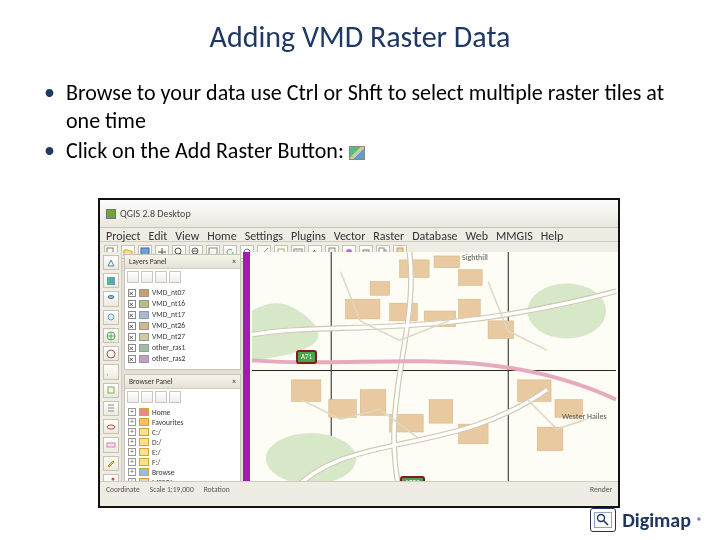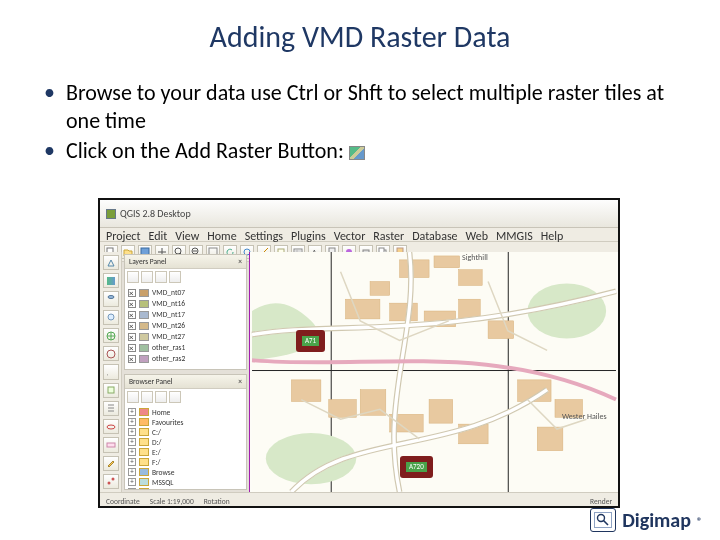--- a/index.html
+++ b/index.html
@@ -80,21 +80,21 @@
   }
   .ss-left-toolbar {
     width: 22px; background: #efece3;
     border-right: 1px solid #d0ccc0;
     display: flex; flex-direction: column; gap: 3px; padding: 3px;
   }
   .ss-left-toolbar .tbtn { width: 16px; height: 16px; }
   .ss-panels {
     width: 128px;
     display: flex; flex-direction: column;
-    border-right: 1px solid #a21caf;
+    border-right: 7px solid #a21caf;
   }
   .panel {
     background: #fff;
     border: 1px solid #c8c4b8;
     margin: 2px;
     flex: 1;
     display: flex; flex-direction: column;
     overflow: hidden;
   }
   .panel-header {
@@ -114,28 +114,28 @@
   .tree-row .exp { width:8px;height:8px;border:1px solid #999;background:#fff;font-size:7px;line-height:6px;text-align:center;color:#555;}
   .tree-row .fico { width:10px;height:8px;background:#ffe08a;border:1px solid #caa63a; }
 
   .ss-map {
     flex: 1; position: relative; background: #fdfcf7;
     overflow: hidden;
   }
   .ss-map svg { position:absolute; inset:0; width:100%; height:100%; }
   .road-badge {
     position:absolute; font-size:7px; color:#fff;
-    background:#4aa24a; border:6px solid #7f1d1d;
-    border-radius:3px; padding:0 3px; line-height:10px;
+    background:#4aa24a; border:2px solid #7f1d1d;
+    border-radius:3px; padding:0 3px; line-height:10px;margin-top:20px;
   }
   .map-label { position:absolute; font-size:8px; color:#555; pointer-events:none; }
   .ss-statusbar {
-    position:absolute; left:0; right:0; bottom:0; height:14px;
+    position:absolute; left:0; right:0; bottom:0; height:22px;
     background:#efece3; border-top:1px solid #d0ccc0;
-    display:flex; align-items:flex-start; gap:10px; padding:4px 6px;
+    display:flex; align-items:flex-end; gap:10px; padding:12px 6px;
     font-size:7.5px; color:#555;
   }
 
   
   .logo {
     position: absolute; right: 18px; bottom: 8px;
     display: flex; align-items: center; gap: 6px;
     color: #1f355e; font-weight: 600; font-size: 20px;
   }
   .logo .mark {

